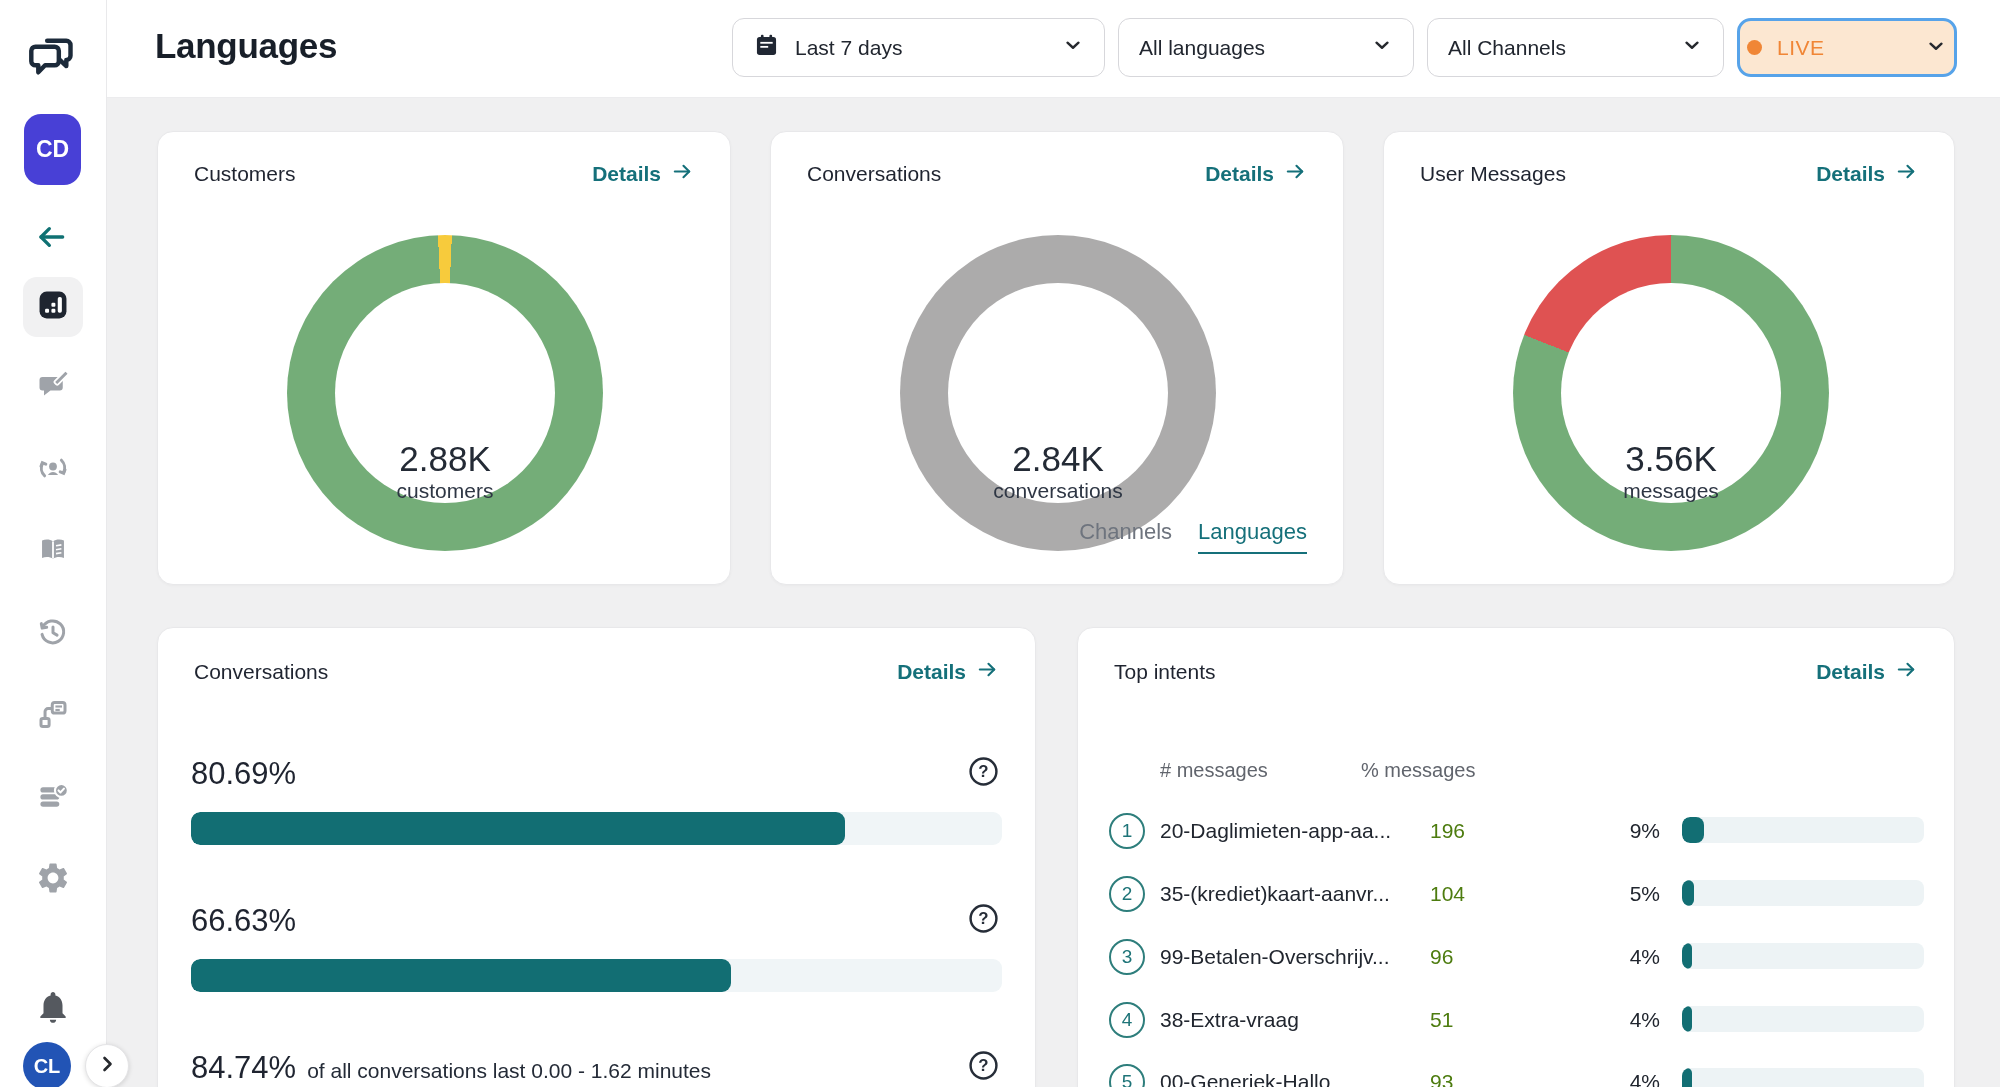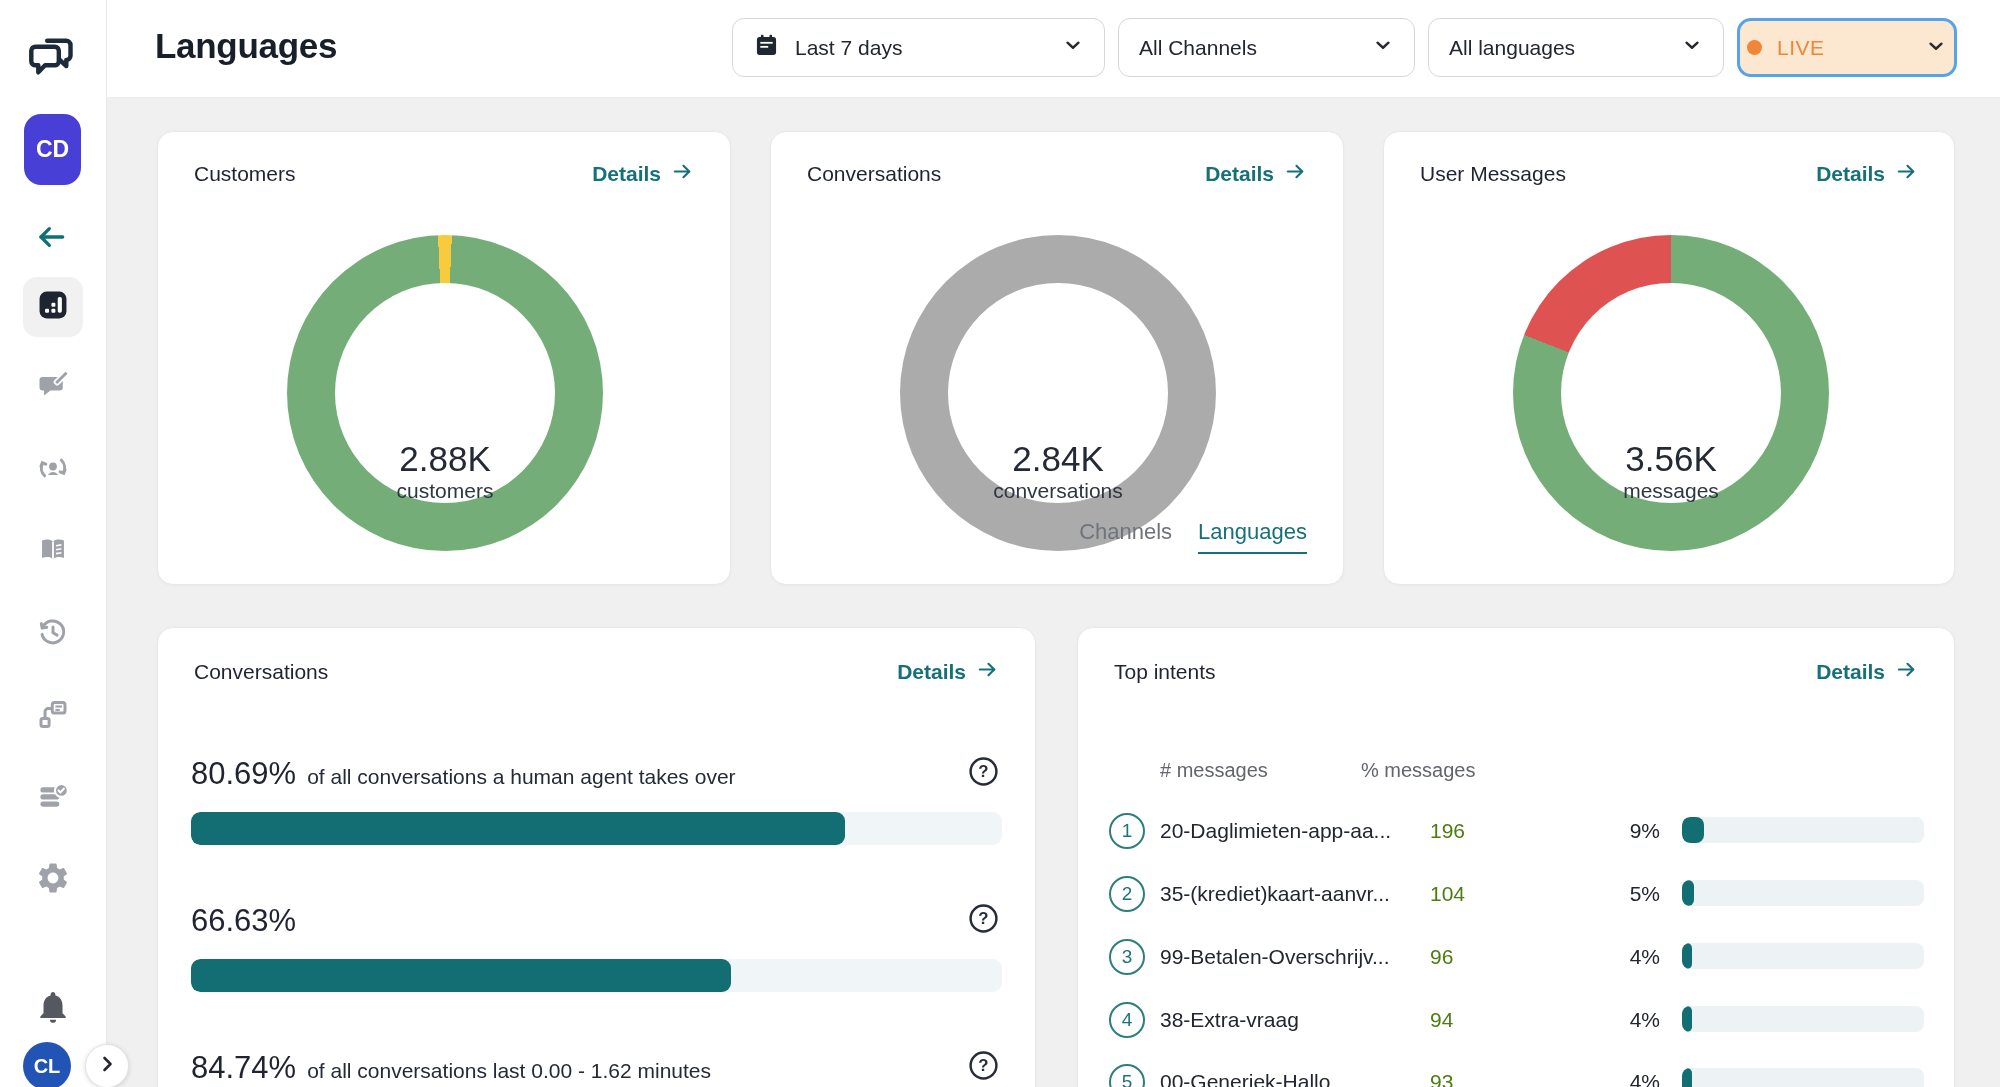--- a/index.html
+++ b/index.html
@@ -243,31 +243,31 @@
         </svg>
       </span>
       <span>Last 7 days</span>
       <span class="chev">
         <svg viewBox="0 0 24 24" width="22" height="22" fill="none" stroke="#26292E" stroke-width="2.6" stroke-linecap="round" stroke-linejoin="round">
             <path d="M6 9.5l6 5.5 6-5.5"></path>
           </svg>
       </span>
     </div>
 
-    <div class="dd dd-channels">
-      <span>All Channels</span>
+    <div class="dd dd-langs">
+      <span>All languages</span>
       <span class="chev">
         <svg viewBox="0 0 24 24" width="22" height="22" fill="none" stroke="#26292E" stroke-width="2.6" stroke-linecap="round" stroke-linejoin="round">
             <path d="M6 9.5l6 5.5 6-5.5"></path>
           </svg>
       </span>
     </div>
 
-    <div class="dd dd-langs">
-      <span>All languages</span>
+    <div class="dd dd-channels">
+      <span>All Channels</span>
       <span class="chev">
         <svg viewBox="0 0 24 24" width="22" height="22" fill="none" stroke="#26292E" stroke-width="2.6" stroke-linecap="round" stroke-linejoin="round">
             <path d="M6 9.5l6 5.5 6-5.5"></path>
           </svg>
       </span>
     </div>
 
     <div class="live">
       <span class="dot"></span>
       <span class="lbl">LIVE</span>
@@ -357,21 +357,20 @@
             <path d="M4 12h15"></path>
             <path d="M13 6l6 6-6 6"></path>
           </svg>
       </span>
     </span>
   </div>
 
   <div class="stat stat1">
     <div class="stat-line">
       <span class="stat-val">80.69%</span>
-      <span class="stat-txt">of all conversations a human agent takes over</span>
     </div>
     <span class="help">
       <svg viewBox="0 0 24 24" width="31" height="31" fill="none">
           <circle cx="12" cy="12" r="10" stroke="#262D38" stroke-width="1.9"></circle>
           <text x="12" y="16.4" text-anchor="middle" font-size="13" font-weight="700" fill="#262D38">?</text>
         </svg>
     </span>
     <div class="bar">
       <div class="fill" style="display: block; width: 80.69%;"></div>
     </div>
@@ -447,21 +446,21 @@
     <span class="iname">99-Betalen-Overschrijv...</span>
     <span class="icount">96</span>
     <span class="ipct">4%</span>
     <span class="ibar">
         <span class="fill" style="display: block; width: 4%;"></span>
       </span>
   </div>
   <div class="irow irow4">
     <span class="badge">4</span>
     <span class="iname">38-Extra-vraag</span>
-    <span class="icount">94</span>
+    <span class="icount">51</span>
     <span class="ipct">4%</span>
     <span class="ibar">
         <span class="fill" style="display: block; width: 4%;"></span>
       </span>
   </div>
   <div class="irow irow5">
     <span class="badge">5</span>
     <span class="iname">00-Generiek-Hallo</span>
     <span class="icount">93</span>
     <span class="ipct">4%</span>

